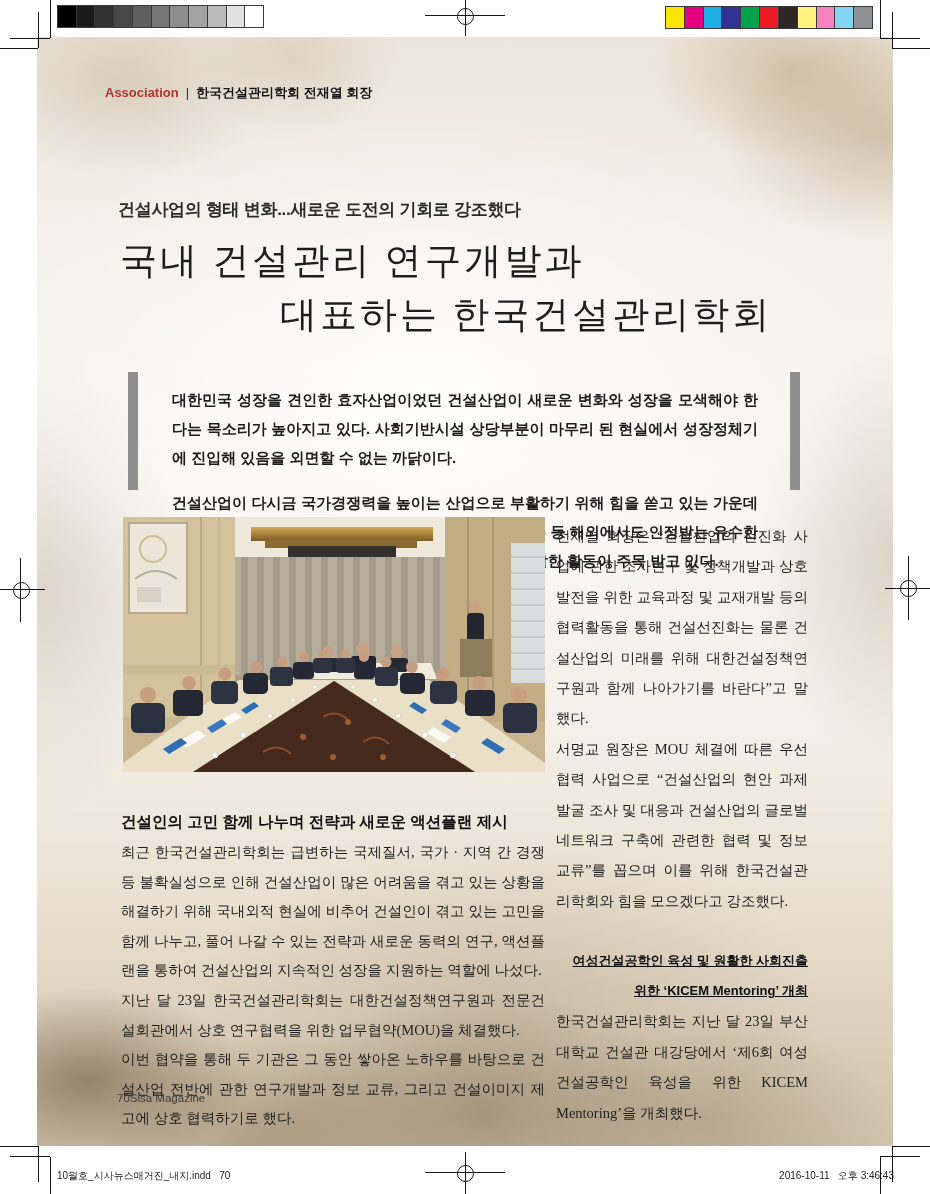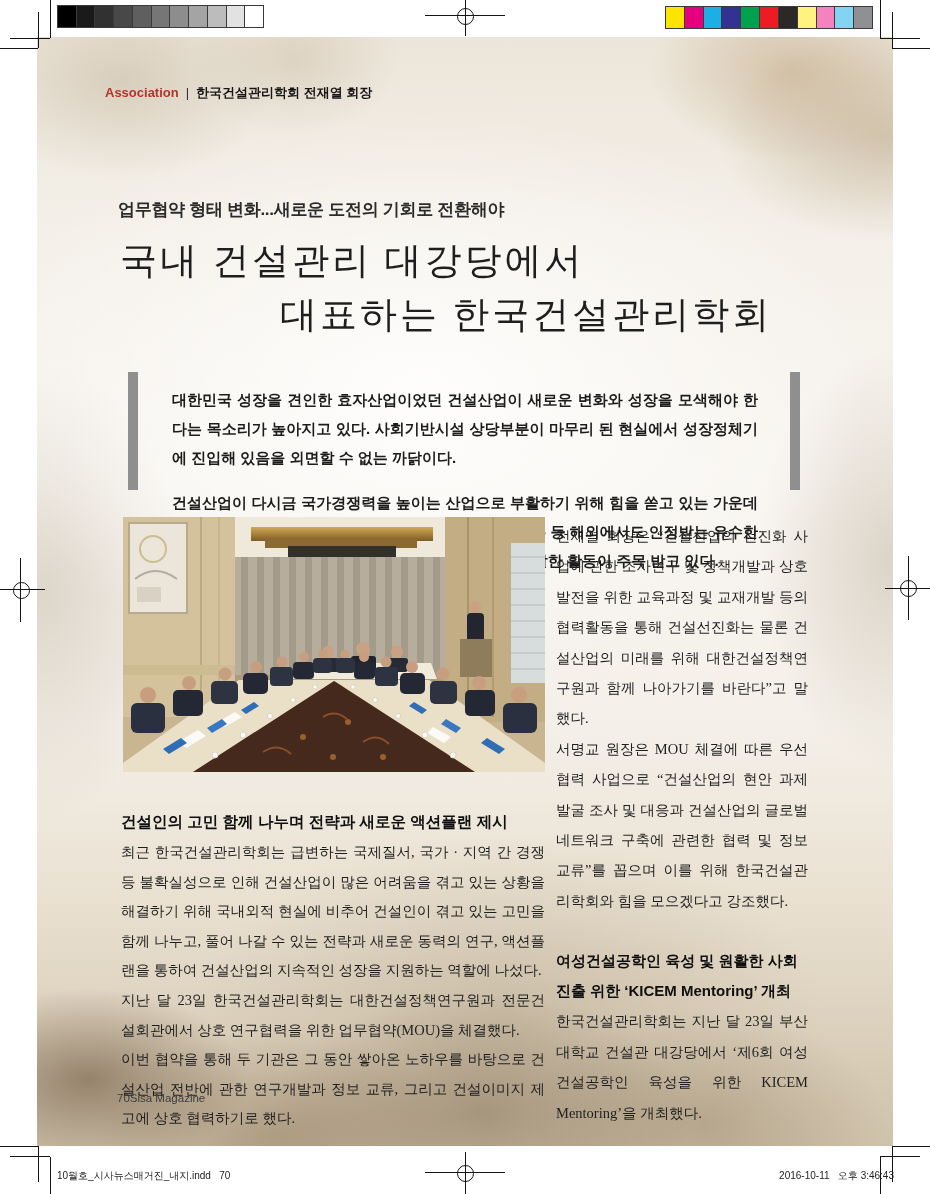--- a/index.html
+++ b/index.html
@@ -48,22 +48,22 @@
   
   .photo{position:absolute;left:123px;top:517px;width:422px;height:255px;overflow:hidden;background:#c9b58f;}
   
   .lhead{position:absolute;left:121px;top:812px;font-size:15.5px;font-weight:700;color:#0f0f0f;}
   .lcol{position:absolute;left:121px;top:838px;width:424px;font-family:"Liberation Serif","DejaVu Serif",serif;
         font-size:14.5px;line-height:29.6px;color:#1f1f1f;text-align:justify;}
   .lcol p{margin:0;}
   .rcol{position:absolute;left:556px;top:521px;width:252px;font-family:"Liberation Serif","DejaVu Serif",serif;
         font-size:14.5px;line-height:30.4px;color:#1f1f1f;text-align:justify;}
   .rcol p{margin:0;}
-  .rcol .subhead{font-family:"Liberation Sans",sans-serif;font-size:15px;line-height:30px;font-weight:700;
-        color:#0f0f0f;margin-top:30px;text-align:left;}
+  .rcol .subhead{font-family:"Liberation Sans",sans-serif;font-size:13px;line-height:30px;font-weight:700;
+        color:#0f0f0f;margin-top:30px;text-align:right;text-decoration:underline;}
   
   .footer{position:absolute;left:117px;top:1092px;font-size:11.5px;color:#3c3c3c;}
   .footer .num{margin-right:0;}
   .slug-left{position:absolute;left:57px;top:1169px;font-size:10px;color:#222;white-space:pre;}
   .slug-right{position:absolute;right:36px;top:1169px;font-size:10px;color:#222;white-space:pre;}
 </style>
 </head>
 <body>
 
 <div class="page">
@@ -140,22 +140,22 @@
   <div>
     <div class="mk" style="left:425px;top:1172px;width:80px;height:1px"></div>
     <div class="mk" style="left:465px;top:1152px;width:1px;height:42px"></div>
     <div class="regc" style="left:457px;top:1165px"></div>
   </div>
 
   <div class="header-line">
     <span class="cat">Association</span><span class="sep">|</span><span>한국건설관리학회 전재열 회장</span>
   </div>
 
-  <div class="kicker">업무협약 형태 변화...새로운 도전의 기회로 전환해야</div>
-  <div class="btitle l1">국내 건설관리 대강당에서</div>
+  <div class="kicker">건설사업의 형태 변화...새로운 도전의 기회로 강조했다</div>
+  <div class="btitle l1">국내 건설관리 연구개발과</div>
   <div class="btitle l2">대표하는 한국건설관리학회</div>
 
   <div class="lede-bar" style="left:128px"></div>
   <div class="lede-bar" style="left:790px"></div>
   <div class="lede">
     <p>대한민국 성장을 견인한 효자산업이었던 건설산업이 새로운 변화와 성장을 모색해야 한다는 목소리가 높아지고 있다. 사회기반시설 상당부분이 마무리 된 현실에서 성장정체기에 진입해 있음을 외면할 수 없는 까닭이다.</p>
     <p>건설산업이 다시금 국가경쟁력을 높이는 산업으로 부활하기 위해 힘을 쏟고 있는 가운데 ‘건설 프로젝트 지식영역’의 발전에 지속적으로 기여하는 등 해외에서도 인정받는 유수한 학회로 성장해 온 한국건설관리학회(회장 전재열)의 활발한 활동이 주목 받고 있다.</p>
   </div>
 
   <div class="photo">

